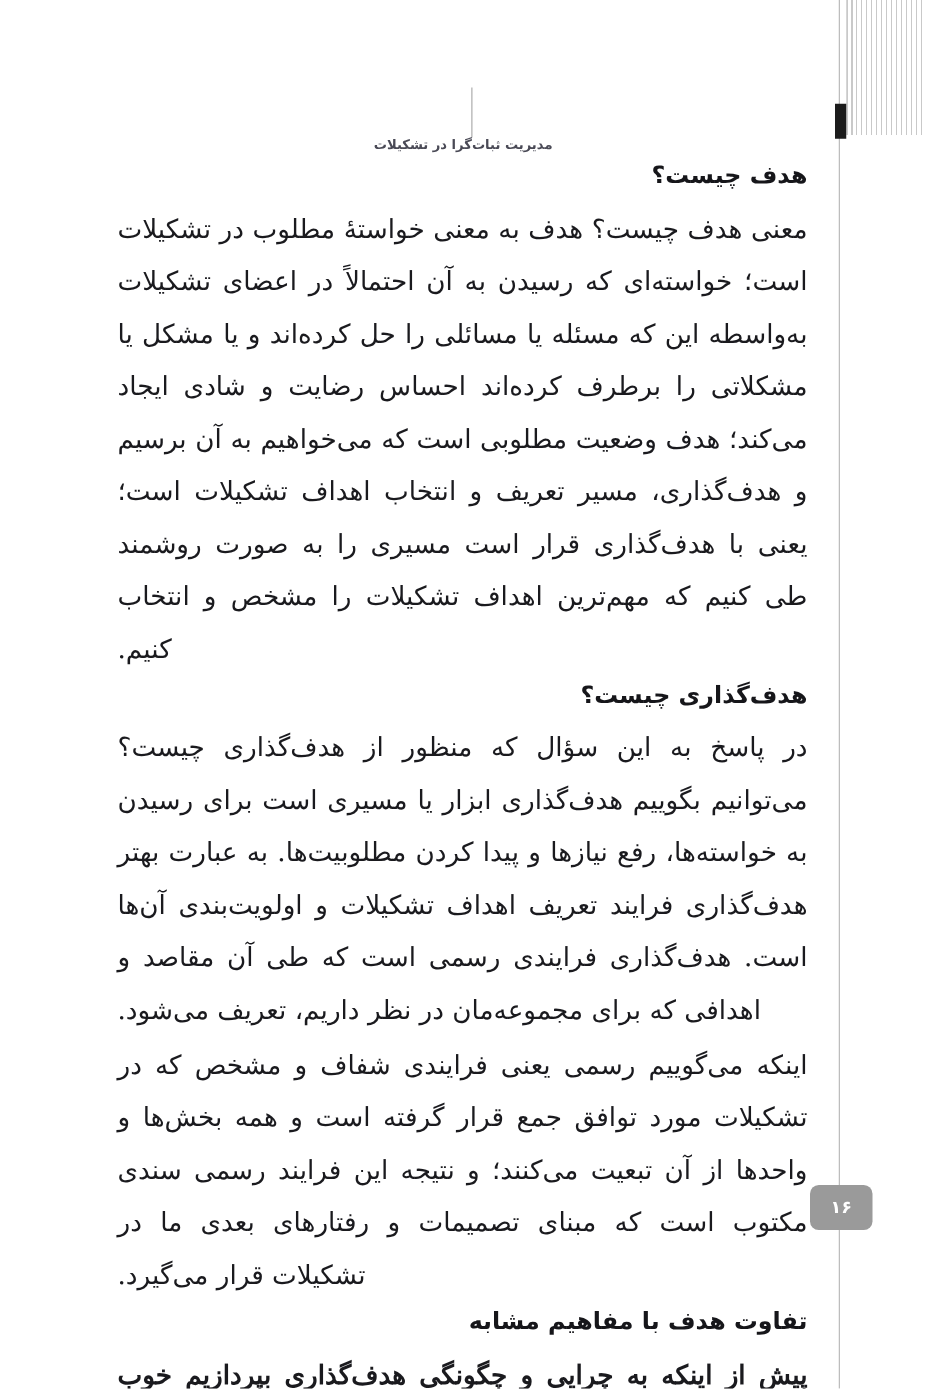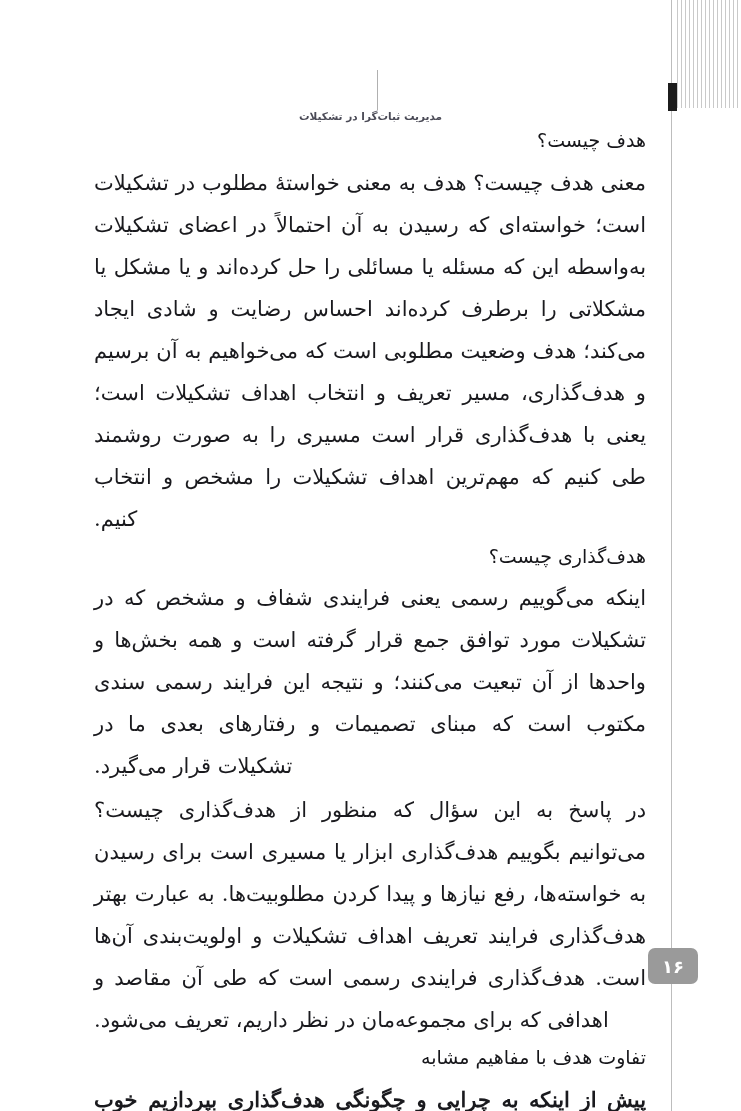--- a/index.html
+++ b/index.html
@@ -85,21 +85,21 @@
     top: 128px;
     right: 95px;
     width: 552px;
     direction: rtl;
     text-align: justify;
   }
   h2.section-heading {
     margin: 0 0 8px 0;
     padding: 0;
     font-size: 19px;
-    font-weight: normal;
+    font-weight: bold;
     color: #16161a;
     text-align: right;
     line-height: 1.35;
     font-family: "DejaVu Sans", sans-serif;
   }
   h2.section-heading.spaced {
     margin-top: 4px;
   }
   p.body-para {
     margin: 0 0 2px 0;
@@ -119,21 +119,21 @@
   
   .folio {
     position: absolute;
     left: 648px;
     top: 948px;
     width: 50px;
     height: 36px;
     border-radius: 7px;
     background: #9a9a9a;
     color: #ffffff;
-    font-size: 18px;
+    font-size: 14px;
     font-weight: bold;
     display: flex;
     align-items: center;
     justify-content: center;
     font-family: "DejaVu Sans", sans-serif;
     letter-spacing: 1px;
   }
 </style>
 </head>
 <body>
@@ -148,22 +148,22 @@
     <div class="header-rule"></div>
     <div class="header-title">مدیریت ثبات‌گرا در تشکیلات</div>
   </div>
 
   <div class="content">
 
     <h2 class="section-heading">هدف چیست؟</h2>
     <p class="body-para">معنی هدف چیست؟ هدف به معنی خواستهٔ مطلوب در تشکیلات است؛ خواسته‌ای که رسیدن به آن احتمالاً در اعضای تشکیلات به‌واسطه این که مسئله یا مسائلی را حل کرده‌اند و یا مشکل یا مشکلاتی را برطرف کرده‌اند احساس رضایت و شادی ایجاد می‌کند؛ هدف وضعیت مطلوبی است که می‌خواهیم به آن برسیم و هدف‌گذاری، مسیر تعریف و انتخاب اهداف تشکیلات است؛ یعنی با هدف‌گذاری قرار است مسیری را به صورت روشمند طی کنیم که مهم‌ترین اهداف تشکیلات را مشخص و انتخاب کنیم.</p>
 
     <h2 class="section-heading spaced">هدف‌گذاری چیست؟</h2>
+    <p class="body-para">در پاسخ به این سؤال که منظور از هدف‌گذاری چیست؟ می‌توانیم بگوییم هدف‌گذاری ابزار یا مسیری است برای رسیدن به خواسته‌ها، رفع نیازها و پیدا کردن مطلوبیت‌ها. به عبارت بهتر هدف‌گذاری فرایند تعریف اهداف تشکیلات و اولویت‌بندی آن‌ها است. هدف‌گذاری فرایندی رسمی است که طی آن مقاصد و اهدافی که برای مجموعه‌مان در نظر داریم، تعریف می‌شود.</p>
     <p class="body-para">اینکه می‌گوییم رسمی یعنی فرایندی شفاف و مشخص که در تشکیلات مورد توافق جمع قرار گرفته است و همه بخش‌ها و واحدها از آن تبعیت می‌کنند؛ و نتیجه این فرایند رسمی سندی مکتوب است که مبنای تصمیمات و رفتارهای بعدی ما در تشکیلات قرار می‌گیرد.</p>
-    <p class="body-para">در پاسخ به این سؤال که منظور از هدف‌گذاری چیست؟ می‌توانیم بگوییم هدف‌گذاری ابزار یا مسیری است برای رسیدن به خواسته‌ها، رفع نیازها و پیدا کردن مطلوبیت‌ها. به عبارت بهتر هدف‌گذاری فرایند تعریف اهداف تشکیلات و اولویت‌بندی آن‌ها است. هدف‌گذاری فرایندی رسمی است که طی آن مقاصد و اهدافی که برای مجموعه‌مان در نظر داریم، تعریف می‌شود.</p>
 
     <h2 class="section-heading spaced">تفاوت هدف با مفاهیم مشابه</h2>
     <p class="body-para tight">پیش از اینکه به چرایی و چگونگی هدف‌گذاری بپردازیم خوب است تا با چیستی هدف از منظر واژگان مشابه با آن بپردازیم. البته این سؤال پیش می‌آید که چرا آگاهی از تفاوت هدف با مفاهیمِ مشابهش مهم است؟ در ادامه دلایلی را آوردیم که مشخص می‌کند چرا باید این تفاوت‌ها را بدانیم:</p>
 
   </div>
 
   <div class="folio">۱۶</div>
 
 </div>
 

